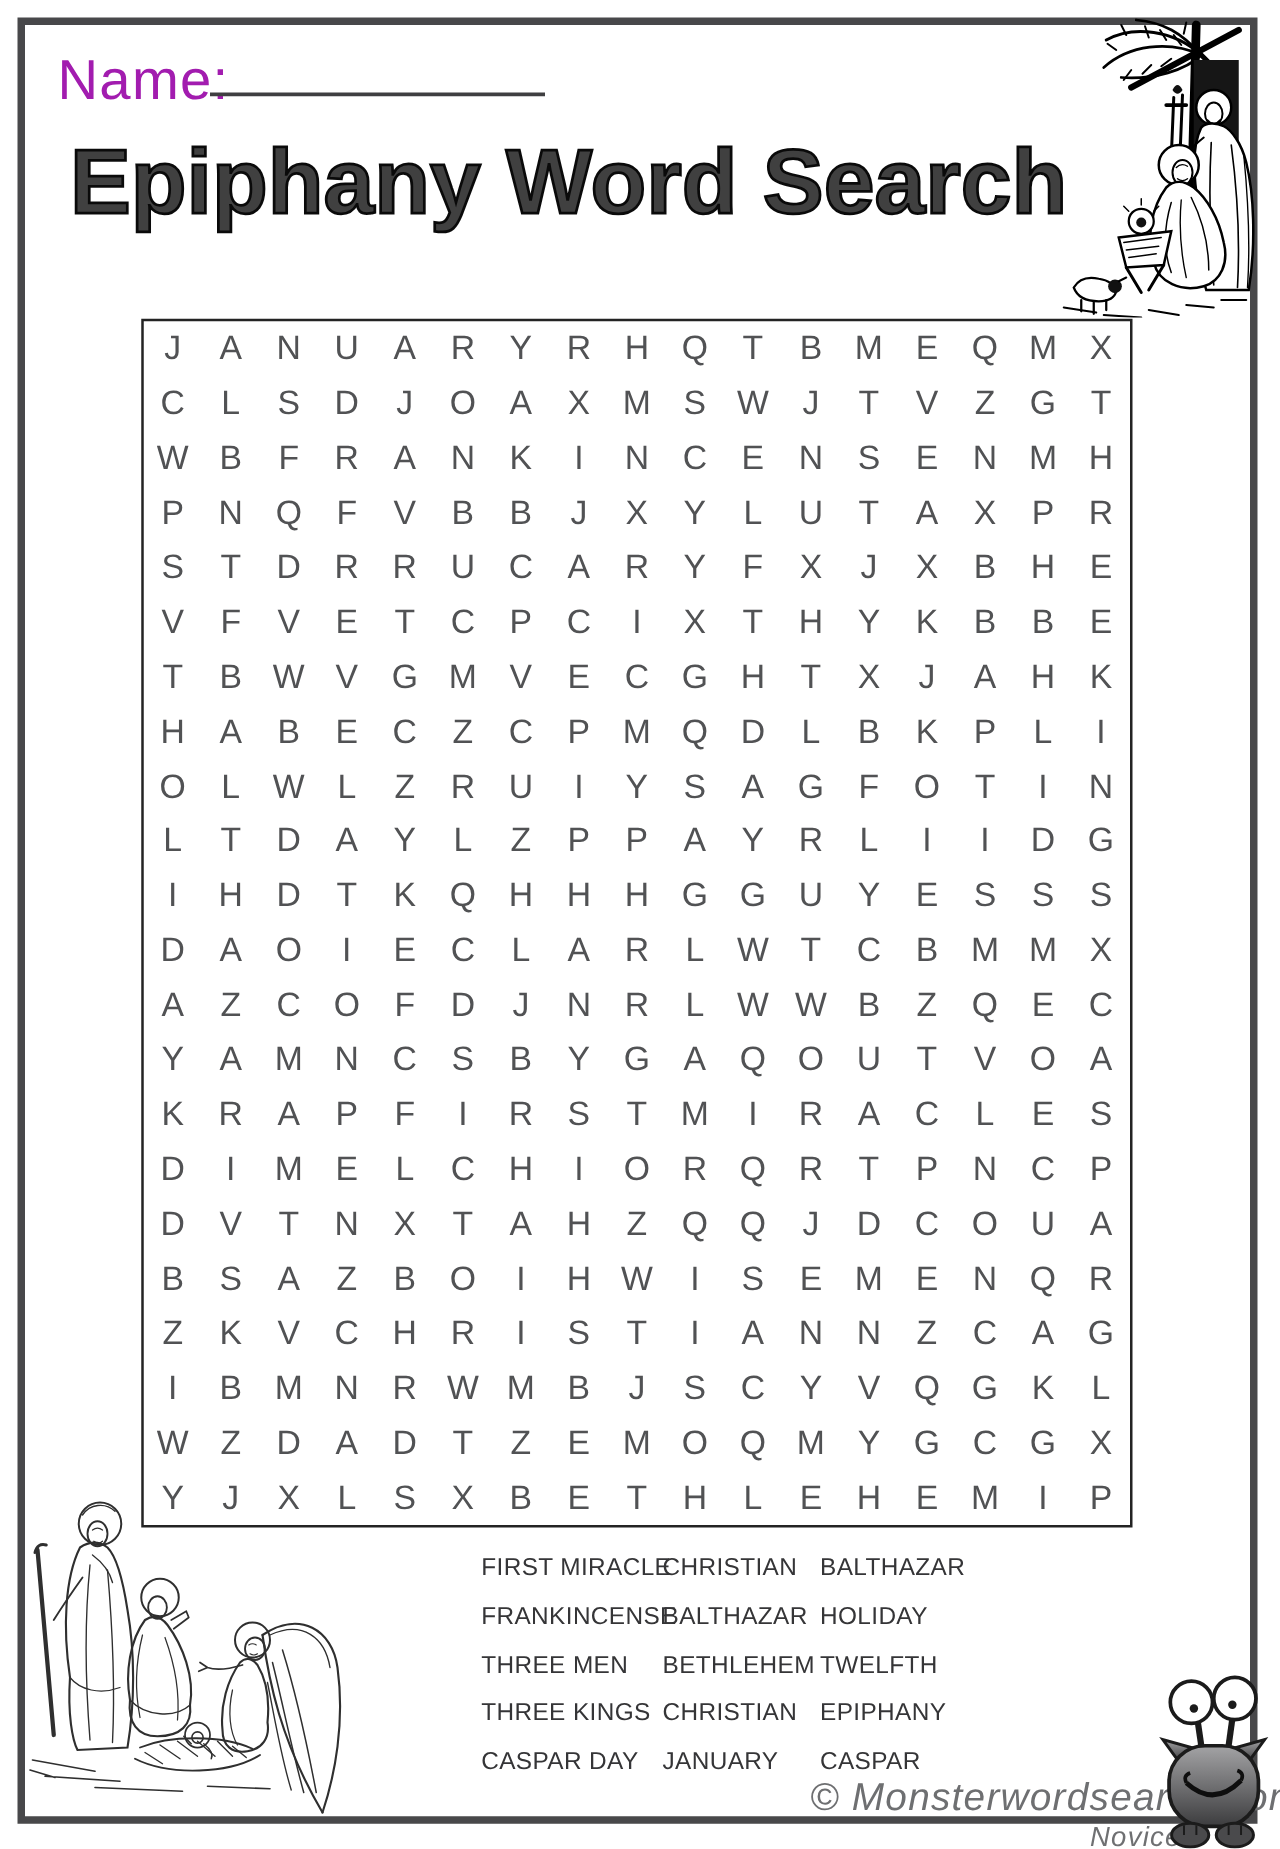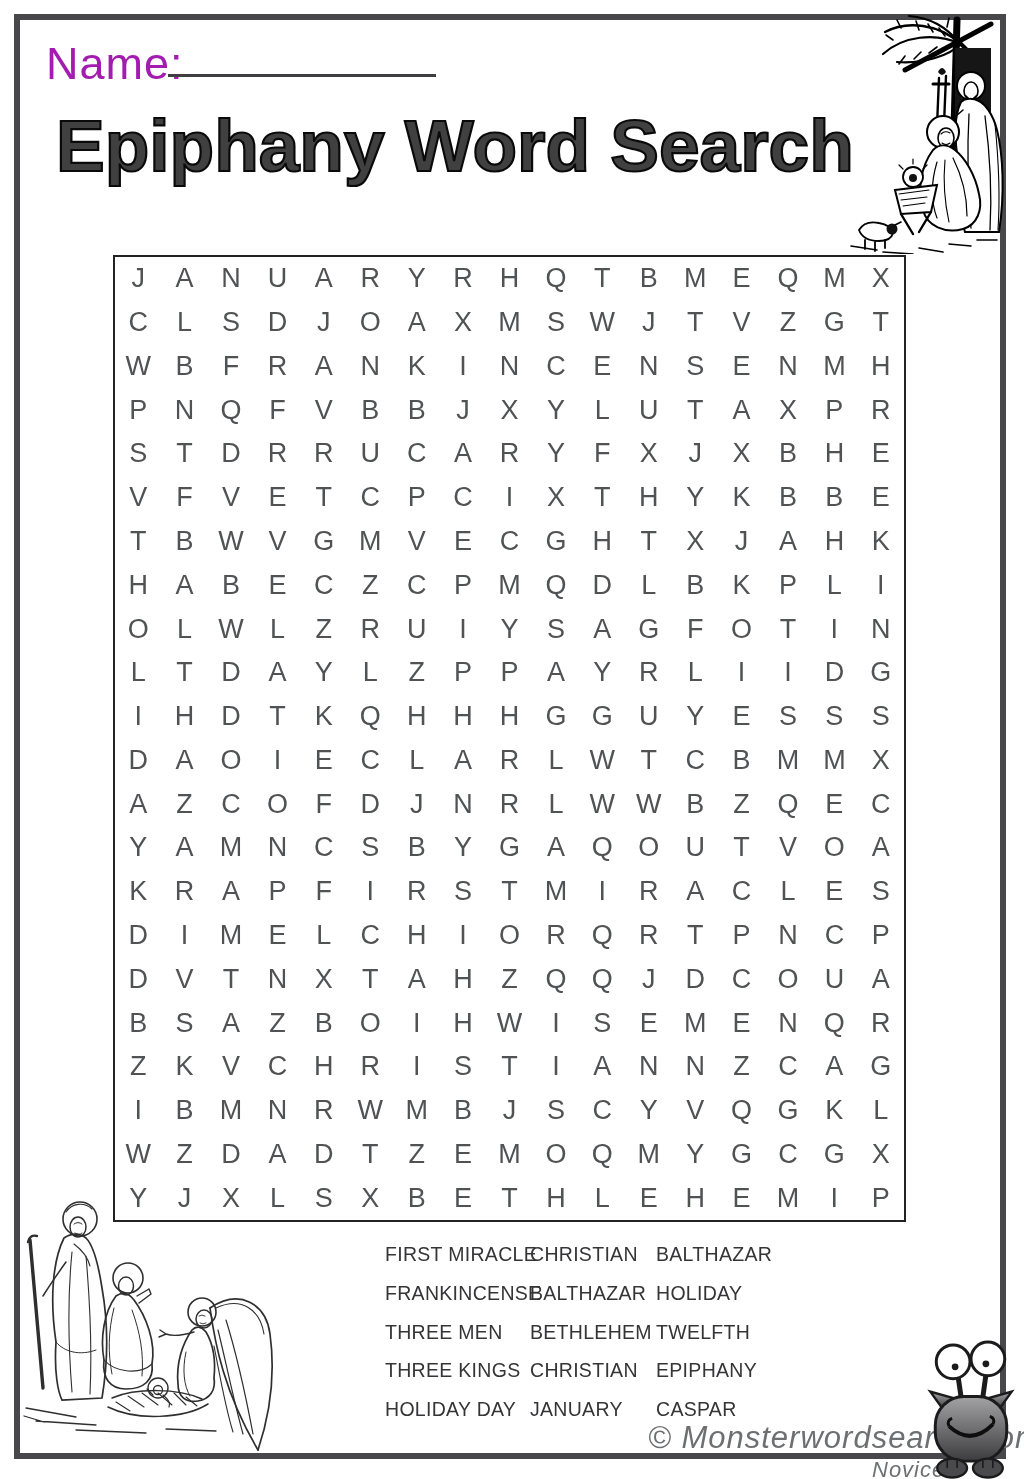--- a/index.html
+++ b/index.html
@@ -500,21 +500,21 @@
     <div class="cell">I</div>
     <div class="cell">P</div>
   </div>
 
 <div class="word-list">
     <div class="wl-col wl-col-0">
       <div class="wl-item">FIRST MIRACLE</div>
       <div class="wl-item">FRANKINCENSE</div>
       <div class="wl-item">THREE MEN</div>
       <div class="wl-item">THREE KINGS</div>
-      <div class="wl-item">HOLIDAY DAY</div>
+      <div class="wl-item">CASPAR DAY</div>
     </div>
     <div class="wl-col wl-col-1">
       <div class="wl-item">CHRISTIAN</div>
       <div class="wl-item">BALTHAZAR</div>
       <div class="wl-item">BETHLEHEM</div>
       <div class="wl-item">CHRISTIAN</div>
       <div class="wl-item">JANUARY</div>
     </div>
     <div class="wl-col wl-col-2">
       <div class="wl-item">BALTHAZAR</div>

